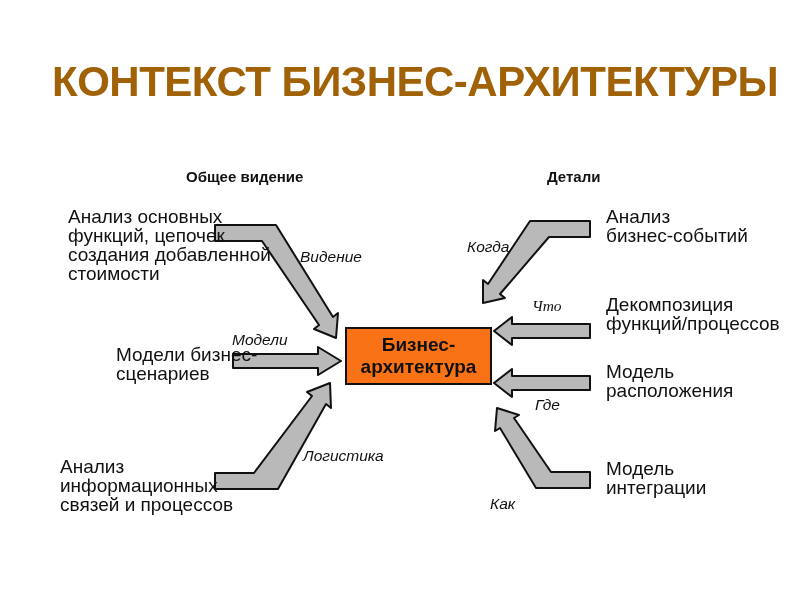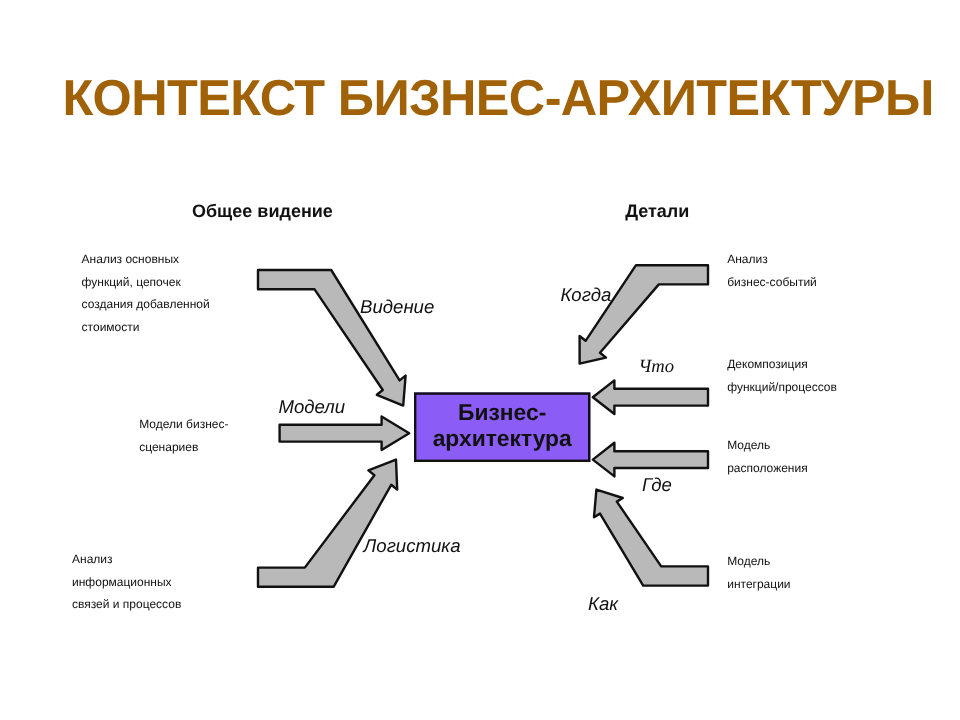--- a/index.html
+++ b/index.html
@@ -6,25 +6,25 @@
   body{
     width:800px;height:600px;position:relative;background:#ffffff;
     font-family:"Liberation Sans", sans-serif;color:#111111;overflow:hidden;
   }
   .abs{position:absolute;}
   #title{
     left:52px;top:58px;width:720px;
     font-size:42px;font-weight:bold;letter-spacing:-0.5px;
     white-space:nowrap;
   }
-  .col-header{font-size:15px;font-weight:bold;}
+  .col-header{font-size:15px;font-weight:bold;margin-left:26px;}
   #header-left{left:160px;top:168px;}
   #header-right{left:521px;top:168px;}
   .item-text{
-    font-size:10px;line-height:19px;white-space:pre-line;
+    font-size:19px;line-height:19px;white-space:pre-line;
   }
   #left-item-0{left:68px;top:207px;}
   #left-item-1{left:116px;top:345px;}
   #left-item-2{left:60px;top:457px;}
   #right-item-0{left:606px;top:207px;}
   #right-item-1{left:606px;top:295px;}
   #right-item-2{left:606px;top:362px;}
   #right-item-3{left:606px;top:459px;}
   .arrow-label{
     font-size:15.5px;font-style:italic;font-weight:500;white-space:nowrap;
@@ -82,14 +82,14 @@
 интеграции</div>
 
 <div class="abs arrow-label" id="label-context">Видение</div>
 <div class="abs arrow-label" id="label-vision">Модели</div>
 <div class="abs arrow-label" id="label-logistics">Логистика</div>
 <div class="abs arrow-label" id="label-when">Когда</div>
 <div class="abs arrow-label" id="label-what">Что</div>
 <div class="abs arrow-label" id="label-where">Где</div>
 <div class="abs arrow-label" id="label-how">Как</div>
 
-<div class="abs" id="center-box" style="background: #8b5cf6; border-color: rgb(17, 17, 17);">Бизнес-
+<div class="abs" id="center-box" style="background: #f97316; border-color: rgb(17, 17, 17);">Бизнес-
 архитектура</div>
 
 </body></html>

